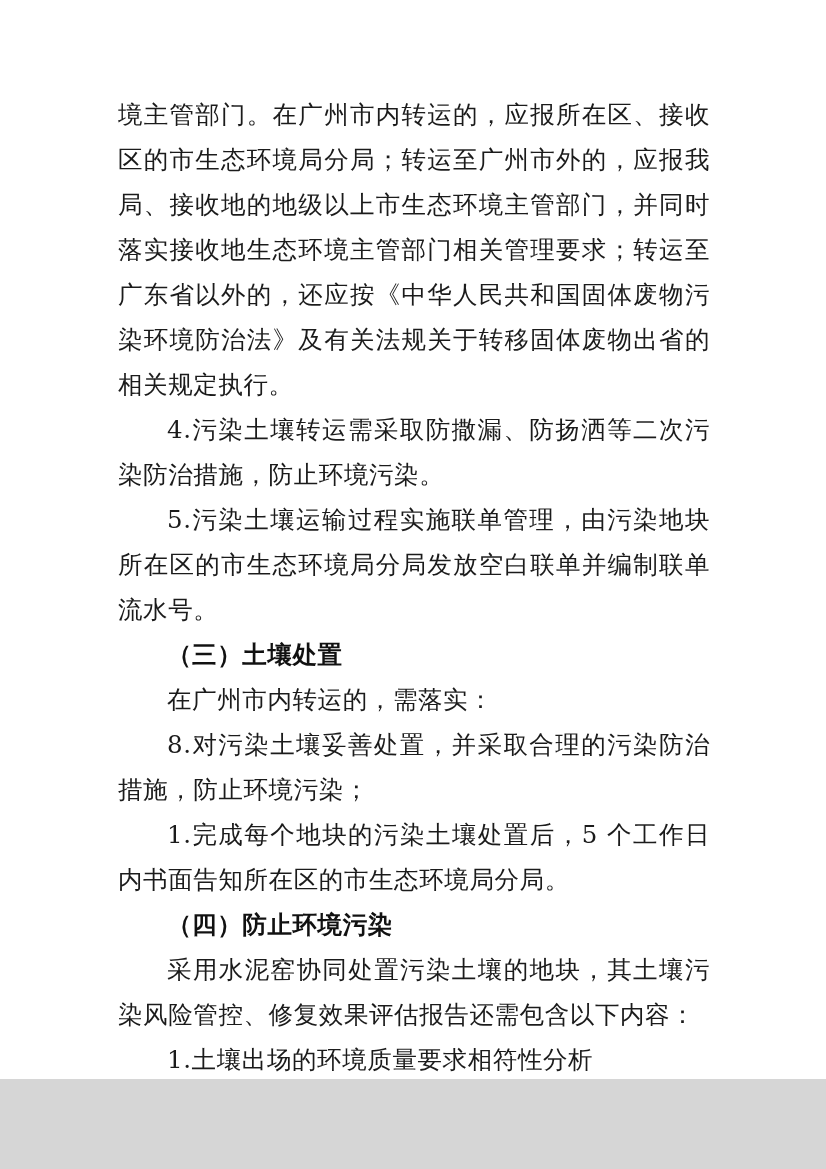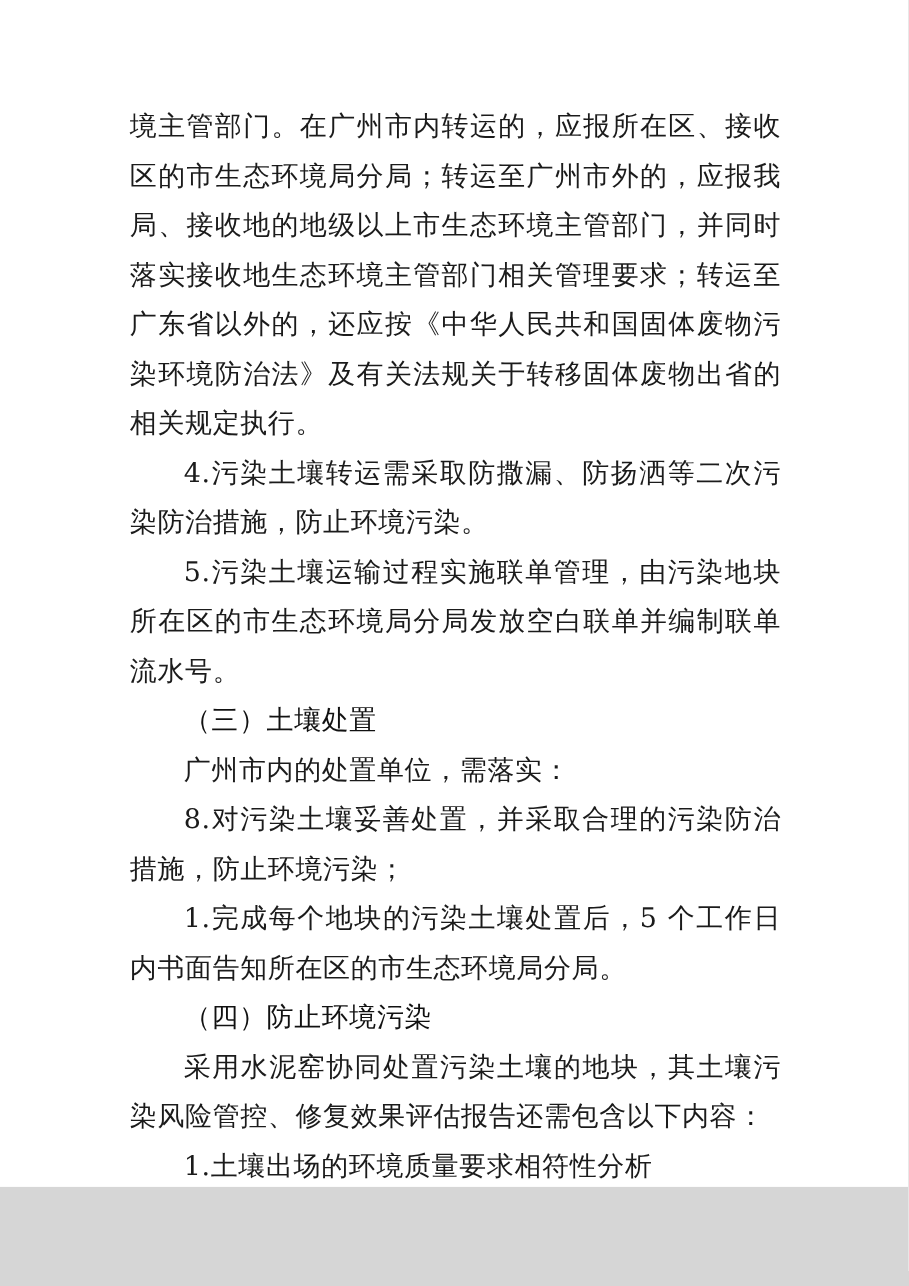--- a/index.html
+++ b/index.html
@@ -38,21 +38,21 @@
   .indent {
     text-indent: 49px;
   }
   .heading {
     font-size: 24.5px;
     line-height: 45px;
     letter-spacing: 0.6px;
     color: #111111;
     margin: 0;
     text-indent: 49px;
-    font-weight: 400;
+    font-weight: 700;
     font-family: "DejaVu Serif", "Liberation Serif", serif;
   }
   .page-number {
     position: absolute;
     left: 0;
     right: 0;
     top: 1085px;
     text-align: center;
     font-size: 16px;
     color: #1b1b1b;
@@ -61,21 +61,21 @@
 </style>
 </head>
 <body>
 
 <div class="page">
   <div class="content">
     <p class="para">境主管部门。在广州市内转运的，应报所在区、接收区的市生态环境局分局；转运至广州市外的，应报我局、接收地的地级以上市生态环境主管部门，并同时落实接收地生态环境主管部门相关管理要求；转运至广东省以外的，还应按《中华人民共和国固体废物污染环境防治法》及有关法规关于转移固体废物出省的相关规定执行。</p>
     <p class="para indent">4.污染土壤转运需采取防撒漏、防扬洒等二次污染防治措施，防止环境污染。</p>
     <p class="para indent">5.污染土壤运输过程实施联单管理，由污染地块所在区的市生态环境局分局发放空白联单并编制联单流水号。</p>
     <p class="heading">（三）土壤处置</p>
-    <p class="para indent">广州市内的处置单位，需落实：</p>
+    <p class="para indent">在广州市内转运的，需落实：</p>
     <p class="para indent">8.对污染土壤妥善处置，并采取合理的污染防治措施，防止环境污染；</p>
     <p class="para indent">1.完成每个地块的污染土壤处置后，5 个工作日内书面告知所在区的市生态环境局分局。</p>
     <p class="heading">（四）防止环境污染</p>
     <p class="para indent">采用水泥窑协同处置污染土壤的地块，其土壤污染风险管控、修复效果评估报告还需包含以下内容：</p>
     <p class="para indent">1.土壤出场的环境质量要求相符性分析</p>
   </div>
   <div class="page-number">5</div>
 </div>
 
 </body></html>

